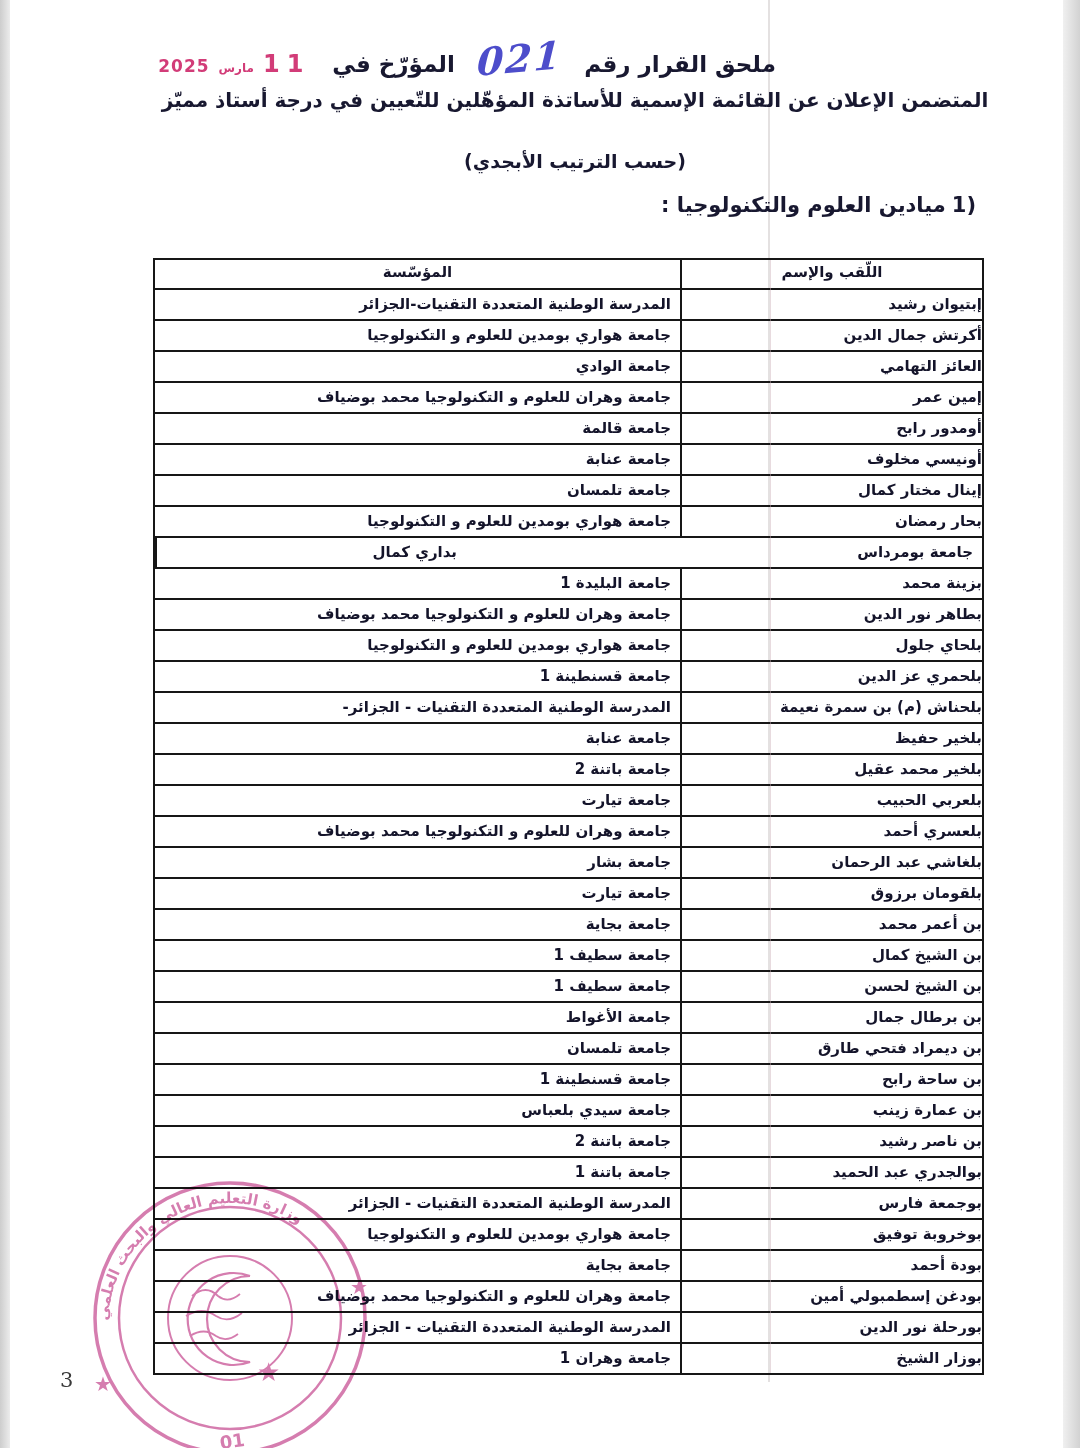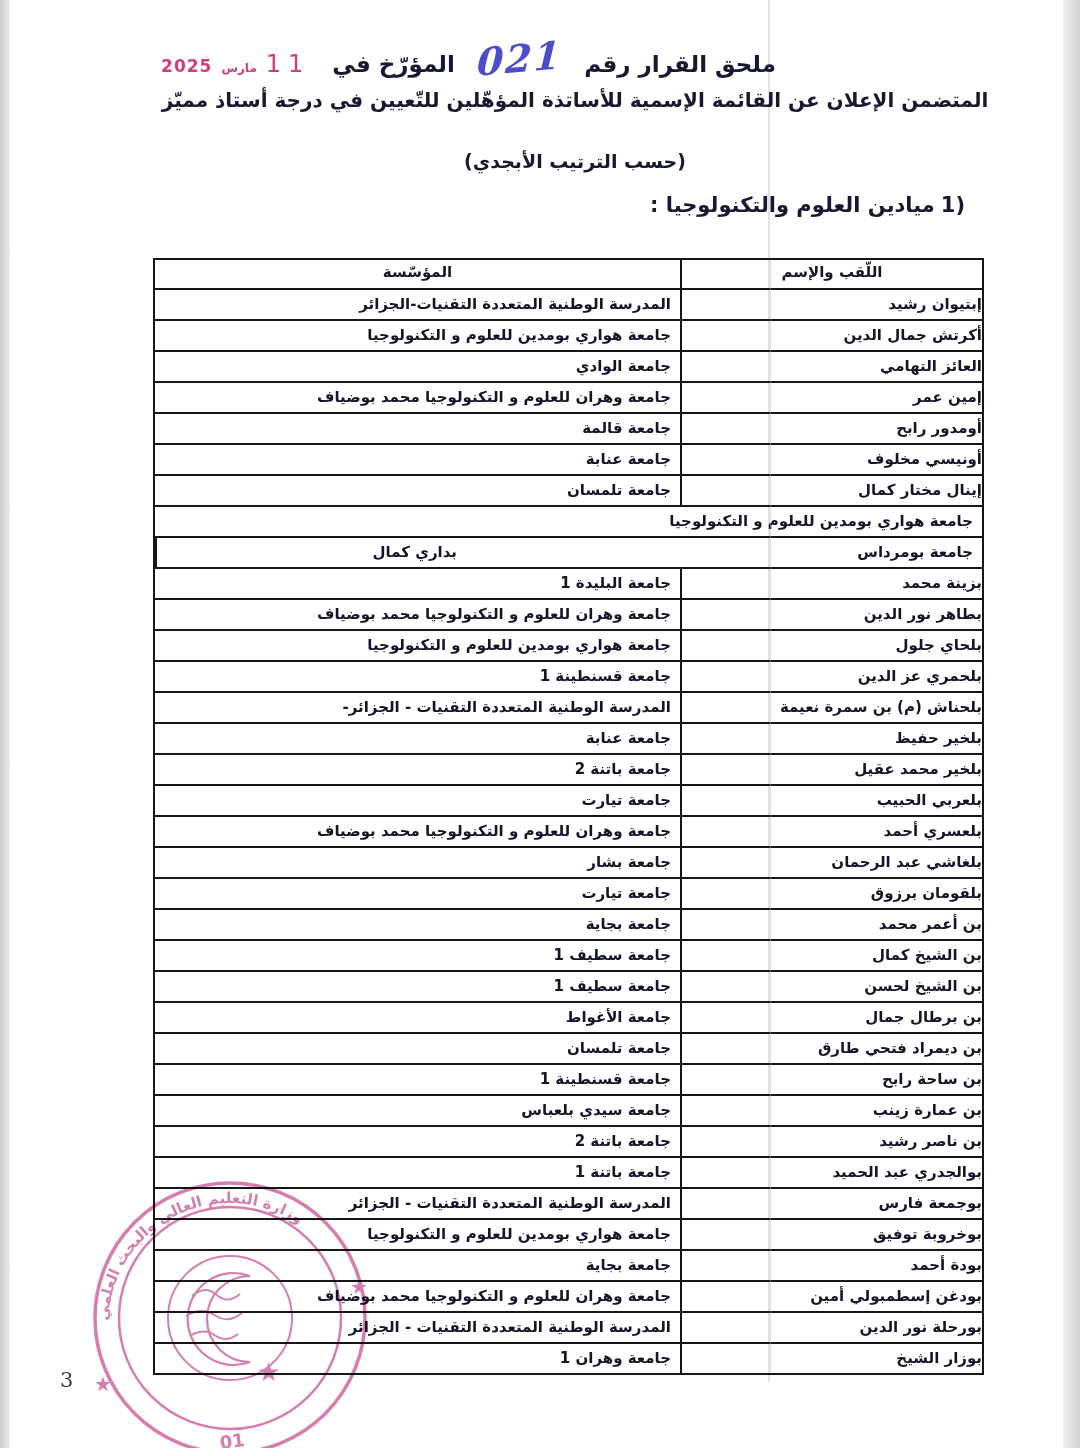--- a/index.html
+++ b/index.html
@@ -16,28 +16,28 @@
     background:linear-gradient(to left,#d2d2d2,#f0f0f0);}
   .fold-line{position:absolute;left:768px;top:0;width:2px;height:1382px;
     background:rgba(178,168,168,0.35);}
   
   .hline1{position:absolute;top:40px;left:140px;width:636px;
     display:flex;direction:rtl;justify-content:flex-start;align-items:baseline;gap:22px;}
   .h-prefix,.h-suffix{font-size:23px;font-weight:bold;white-space:nowrap;color:#181830;}
   .h-number{font-size:38px;color:#4d4dcb;font-family:"DejaVu Serif",serif;
     font-style:italic;transform:rotate(-5deg) skewX(-8deg);font-weight:bold;letter-spacing:2px;line-height:1;}
   .date-stamp{display:flex;direction:rtl;align-items:baseline;gap:9px;color:#d23c78;white-space:nowrap;}
-  .ds-day{font-size:24px;font-weight:normal;letter-spacing:7px;}
+  .ds-day{font-size:24px;font-weight:bold;letter-spacing:7px;}
   .ds-month{font-size:12px;font-weight:bold;}
   .ds-year{font-size:17px;font-weight:bold;letter-spacing:1px;}
   .hline2{position:absolute;top:88px;left:95px;width:960px;text-align:center;direction:rtl;
     font-size:20px;font-weight:bold;white-space:nowrap;color:#181830;}
   .hline3{position:absolute;top:150px;left:95px;width:960px;text-align:center;direction:rtl;
     font-size:19px;font-weight:bold;color:#181830;}
-  .section-heading{position:absolute;top:193px;right:115px;direction:rtl;text-align:right;
+  .section-heading{position:absolute;top:193px;right:104px;direction:rtl;text-align:right;
     font-size:21px;font-weight:bold;white-space:nowrap;color:#181830;}
   .section-heading .num{display:inline-block;direction:ltr;margin-left:6px;}
   
   .tbl{position:absolute;left:153px;top:258px;width:831px;
     border:2px solid #161616;direction:rtl;box-sizing:border-box;background:transparent;}
   .trow{display:flex;direction:rtl;height:31px;border-top:2px solid #161616;box-sizing:border-box;}
   .trow.thead{height:28px;border-top:none;}
   .cell{box-sizing:border-box;font-size:15px;font-weight:bold;line-height:27px;
     white-space:nowrap;overflow:hidden;color:#14142a;}
   .name-cell{width:302px;border-left:2px solid #161616;text-align:right;padding:1px 0 0 4px;}
@@ -104,20 +104,21 @@
       </div>
       <div class="trow">
         <div class="cell name-cell">أونيسي مخلوف</div>
         <div class="cell inst-cell">جامعة عنابة</div>
       </div>
       <div class="trow">
         <div class="cell name-cell">إينال مختار كمال</div>
         <div class="cell inst-cell">جامعة تلمسان</div>
       </div>
       <div class="trow">
+        <div class="cell name-cell">بحار رمضان</div>
         <div class="cell inst-cell">جامعة هواري بومدين للعلوم و التكنولوجيا</div>
       </div>
       <div class="trow">
         <div class="cell inst-cell">جامعة بومرداس</div>
         <div class="cell name-cell">بداري كمال</div>
       </div>
       <div class="trow">
         <div class="cell name-cell">بزينة محمد</div>
         <div class="cell inst-cell">جامعة البليدة 1</div>
       </div>

